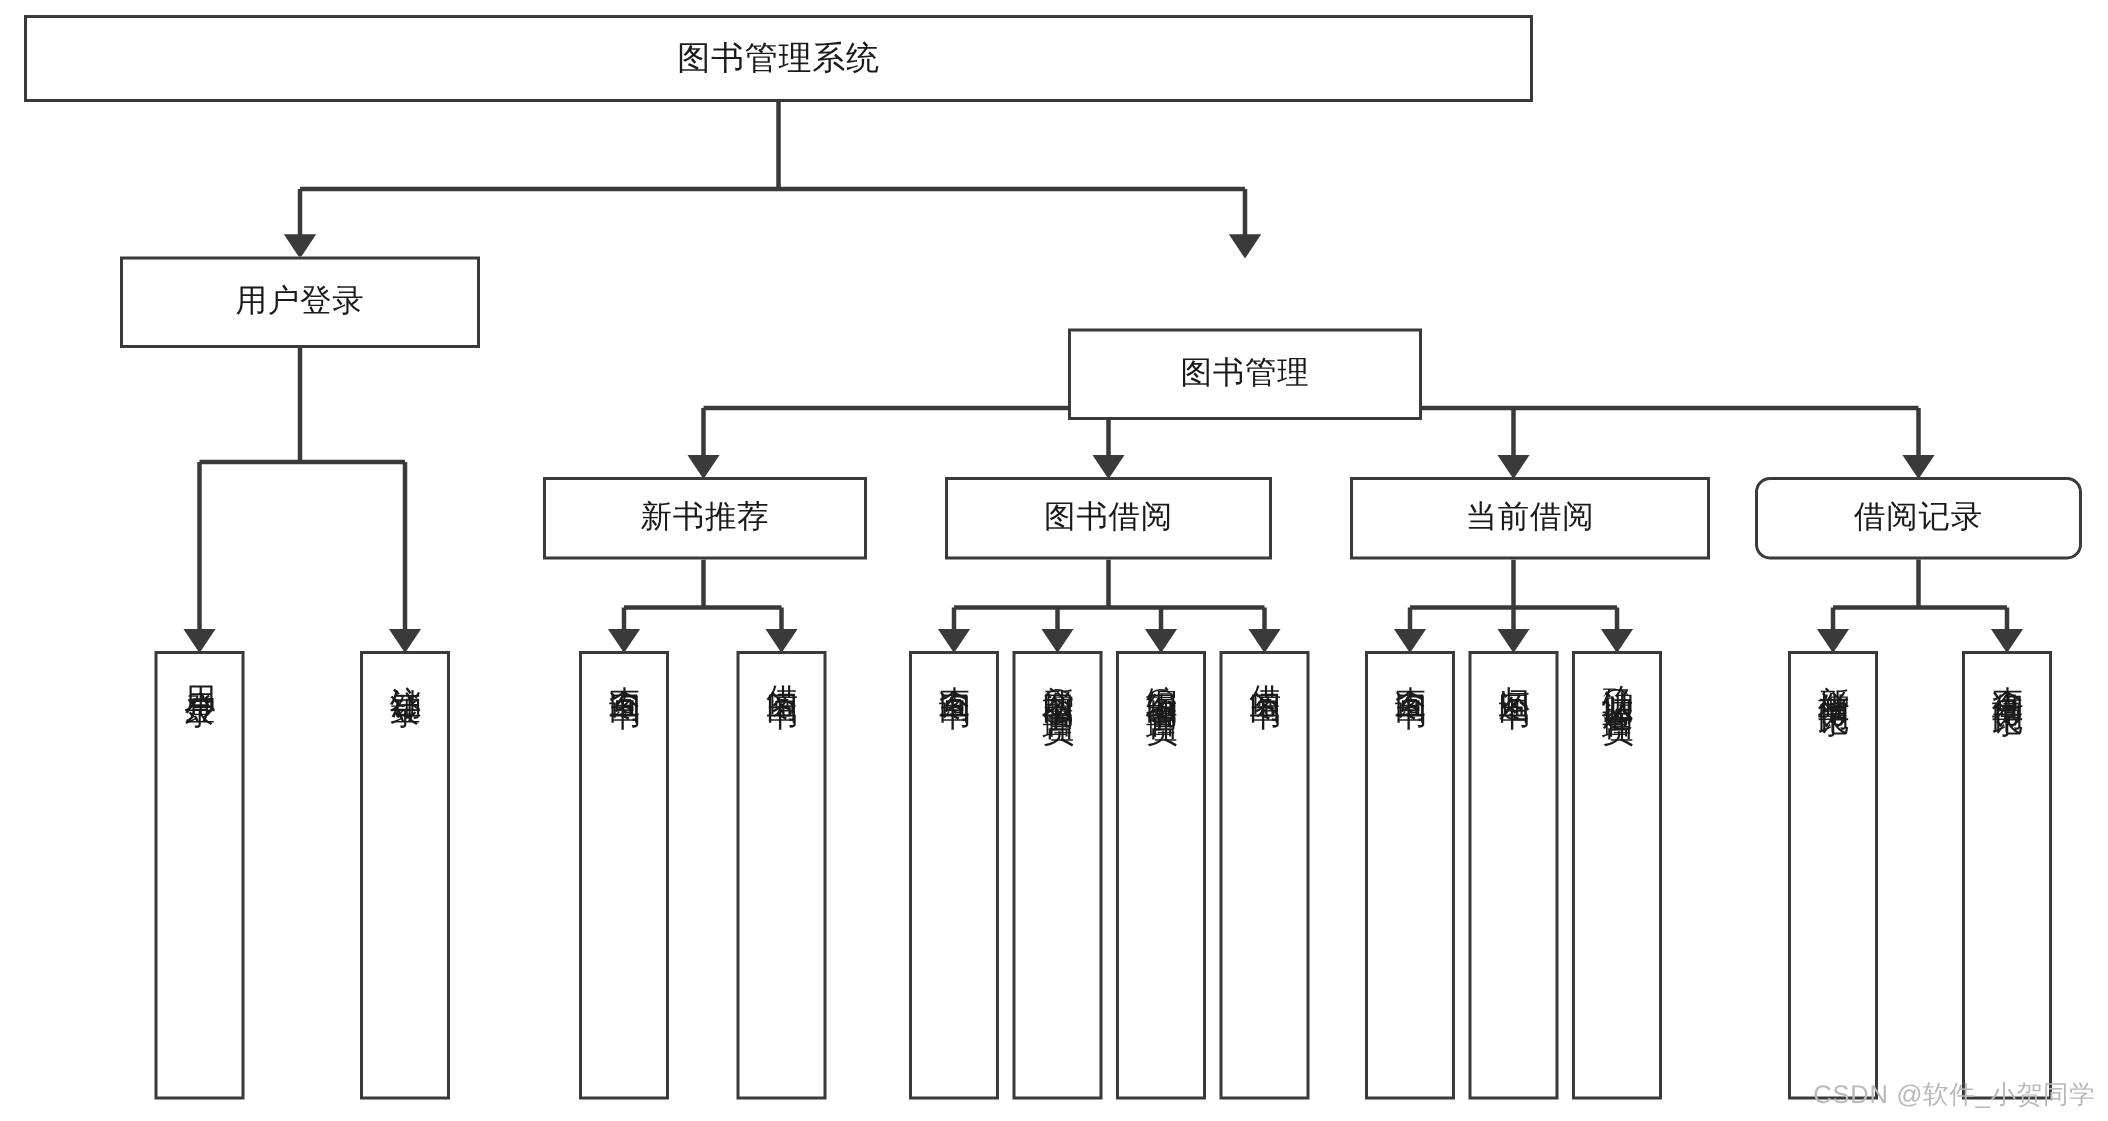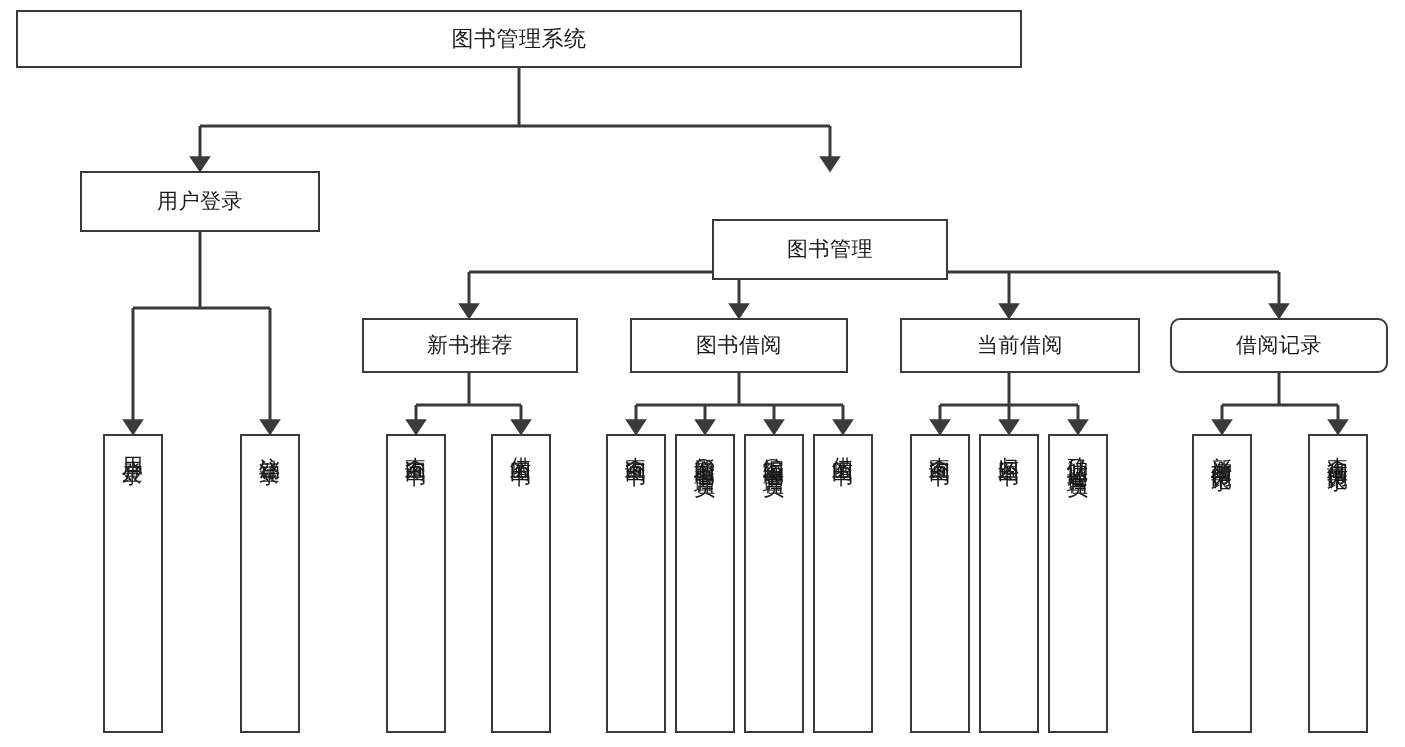--- a/index.html
+++ b/index.html
@@ -193,13 +193,14 @@
     <span class="node-label">确认归还（管理员）</span>
   </div>
 
   <div class="node v" style="left:1192px; top:434px; width:60px; height:299px;">
     <span class="node-label">新增借阅记录</span>
   </div>
   <div class="node v" style="left:1308px; top:434px; width:60px; height:299px;">
     <span class="node-label">查询借阅记录</span>
   </div>
 
+  <div id="watermark">CSDN @软件_小贺同学</div>
 </div>
 
 </body></html>

